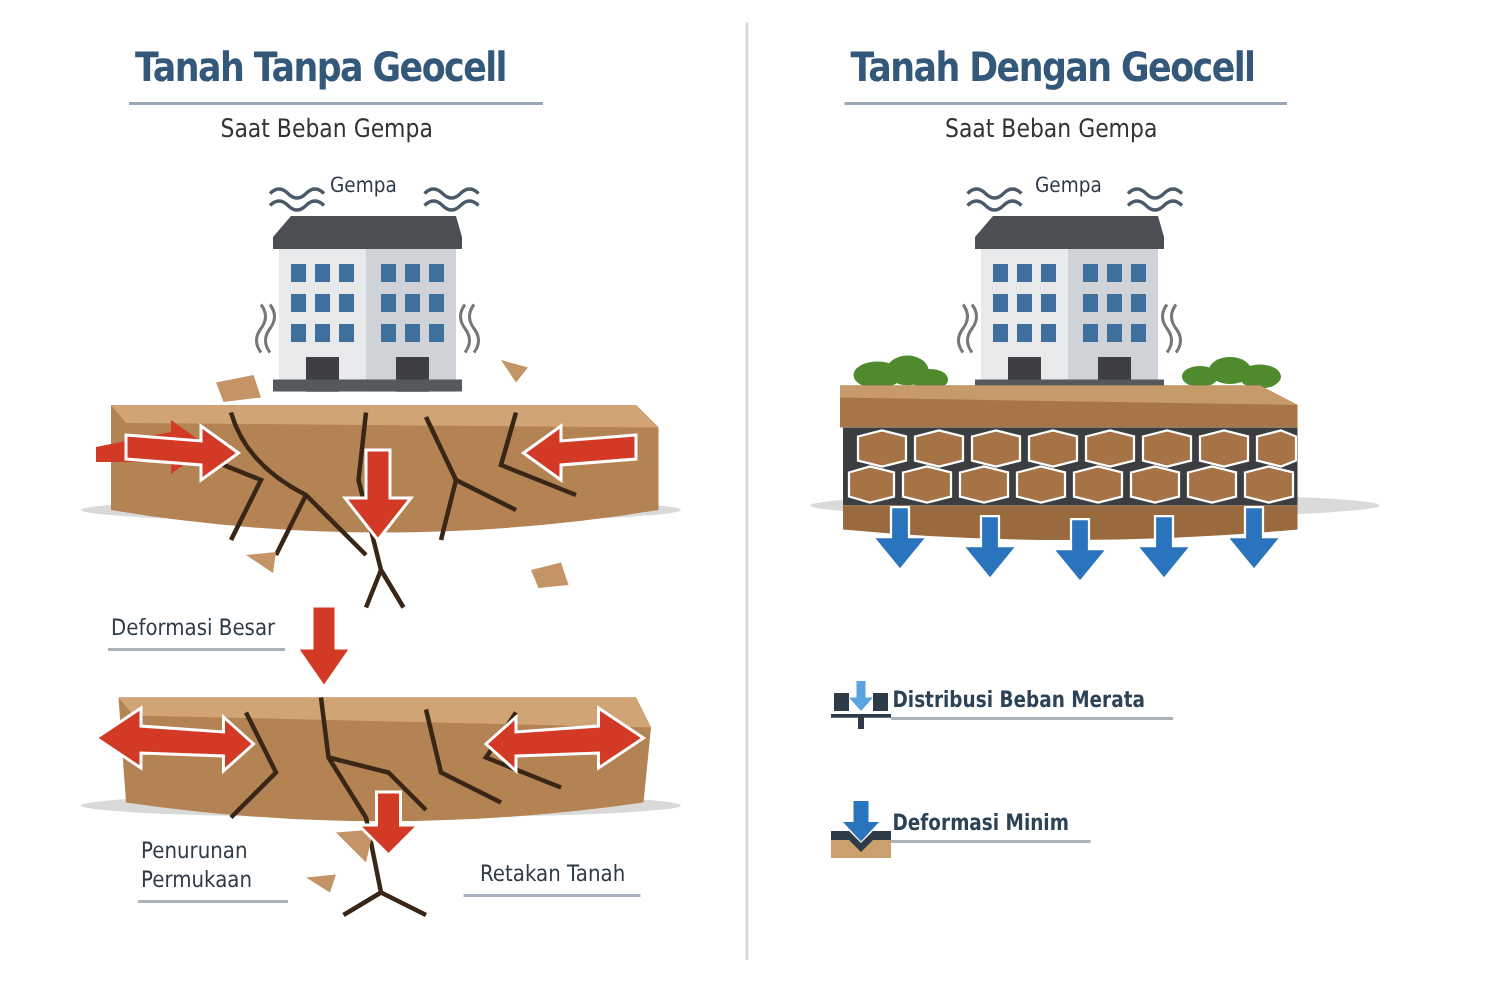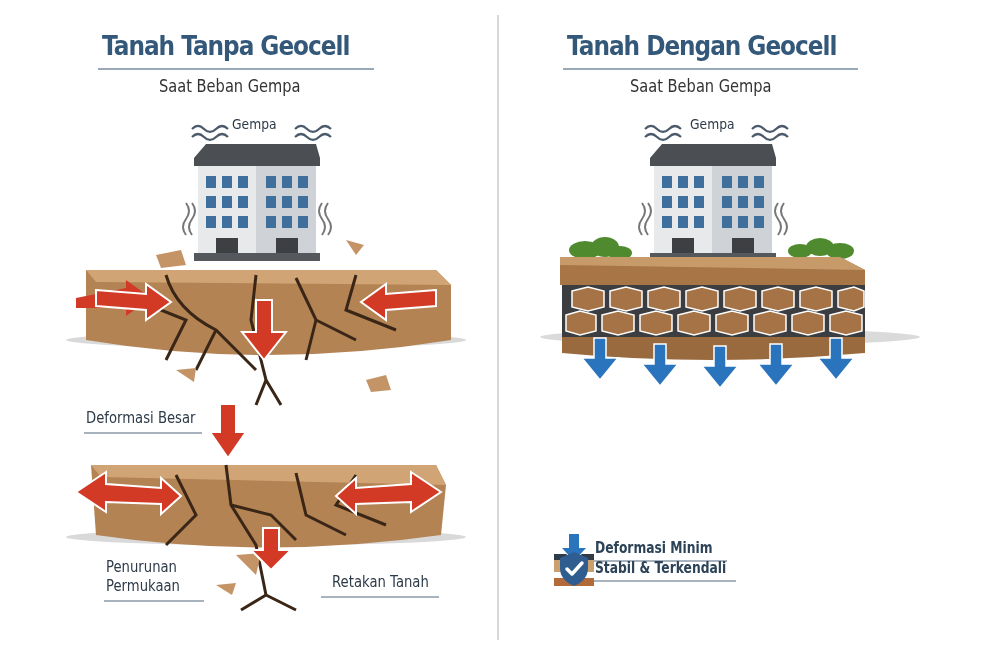--- a/index.html
+++ b/index.html
@@ -12,21 +12,21 @@
   .uline{height:1.5px;background:#a9b3bd;}
   .feat-label{font-family:"DejaVu Sans",sans-serif;color:#2c4256;font-size:15px;font-weight:bold;transform:scaleX(0.82);transform-origin:left top;white-space:nowrap;}
   .divider{left:497px;top:15px;width:2px;height:625px;background:#d9d9d9;}
   svg{overflow:visible;}
 </style>
 </head>
 <body>
 
 <div class="abs divider"></div>
 
-<div class="abs" style="left:16px;top:0;width:497px;height:527px;">
+<div class="abs" style="left:4px;top:0;width:497px;height:527px;">
   <div class="abs title" style="left:86px;top:30px;">Tanah Tanpa Geocell</div>
   <div class="abs rule" style="left:82px;top:68px;width:276px;"></div>
   <div class="abs subtitle" style="left:143px;top:76px;">Saat Beban Gempa</div>
 
   <div class="abs label" style="left:216px;top:116px;font-size:14px;">Gempa</div>
   <svg class="abs" style="left:174px;top:124px;" width="40" height="20">
     <path d="M2 5 q6 -6 12 0 t12 0 t12 0" stroke="#4a5a6a" stroke-width="2.2" fill="none"></path>
     <path d="M2 13 q6 -6 12 0 t12 0 t12 0" stroke="#4a5a6a" stroke-width="2.2" fill="none"></path>
   </svg>
   <svg class="abs" style="left:277px;top:124px;" width="44" height="20">
@@ -224,34 +224,36 @@
       <polygon points="74,8 86,8 86,28 98,28 80,50 62,28 74,28"></polygon>
       <polygon points="134,10 146,10 146,30 158,30 140,52 122,30 134,30"></polygon>
       <polygon points="190,8 202,8 202,28 214,28 196,50 178,28 190,28"></polygon>
       <polygon points="250,2 262,2 262,22 274,22 256,44 238,22 250,22"></polygon>
     </g>
   </svg>
 
   <div class="abs" style="left:50px;top:400px;width:330px;height:190px;">
 
 
+    <div class="abs" style="left:0;top:50px;width:330px;height:42px;">
+      <svg class="abs" style="left:2px;top:2px;" width="44" height="40">
+        <rect x="4" y="10" width="10" height="12" fill="#2e3b48"></rect>
+        <rect x="30" y="10" width="10" height="12" fill="#2e3b48"></rect>
+        <polygon points="19,2 25,2 25,13 30,13 22,22 14,13 19,13" fill="#5ba3e0"></polygon>
+        <rect x="2" y="24" width="40" height="2.5" fill="#2e3b48"></rect>
+        <rect x="20" y="26" width="4" height="8" fill="#2e3b48"></rect>
+      </svg>
+      <div class="abs feat-label" style="left:45px;top:7px;">Distribusi Beban Merata</div>
+      <div class="abs uline" style="left:44px;top:28px;width:188px;"></div>
+    </div>
 
     <div class="abs" style="left:0;top:100px;width:330px;height:42px;margin-top:32px;">
       <svg class="abs" style="left:2px;top:0;" width="44" height="44">
         <path d="M2 22 L14 22 L22 30 L30 22 L42 22 L42 40 L2 40 Z" fill="#caa06e"></path>
         <path d="M2 22 L14 22 L22 30 L30 22 L42 22 L42 28 L30 28 L22 36 L14 28 L2 28 Z" fill="#2e3b48"></path>
         <polygon points="17,2 27,2 27,16 34,16 22,29 10,16 17,16" fill="#2a74bd"></polygon>
       </svg>
       <div class="abs feat-label" style="left:45px;top:7px;">Deformasi Minim</div>
       <div class="abs uline" style="left:44px;top:28px;width:133px;"></div>
     </div>
 
-    <div class="abs" style="left:0;top:148px;width:330px;height:44px;">
-      <svg class="abs" style="left:2px;top:2px;" width="44" height="40">
-        <rect x="2" y="28" width="40" height="8" fill="#b36a3a"></rect>
-        <path d="M22 2 L36 8 V18 Q36 30 22 36 Q8 30 8 18 V8 Z" fill="#2f5d8f"></path>
-        <path d="M15 19 L20 24 L30 13" stroke="#ffffff" stroke-width="3.5" fill="none" stroke-linecap="round" stroke-linejoin="round"></path>
-      </svg>
-      <div class="abs feat-label" style="left:45px;top:11px;">Stabil &amp; Terkendali</div>
-      <div class="abs uline" style="left:44px;top:32px;width:142px;"></div>
-    </div>
   </div>
 </div>
 
 </body></html>

